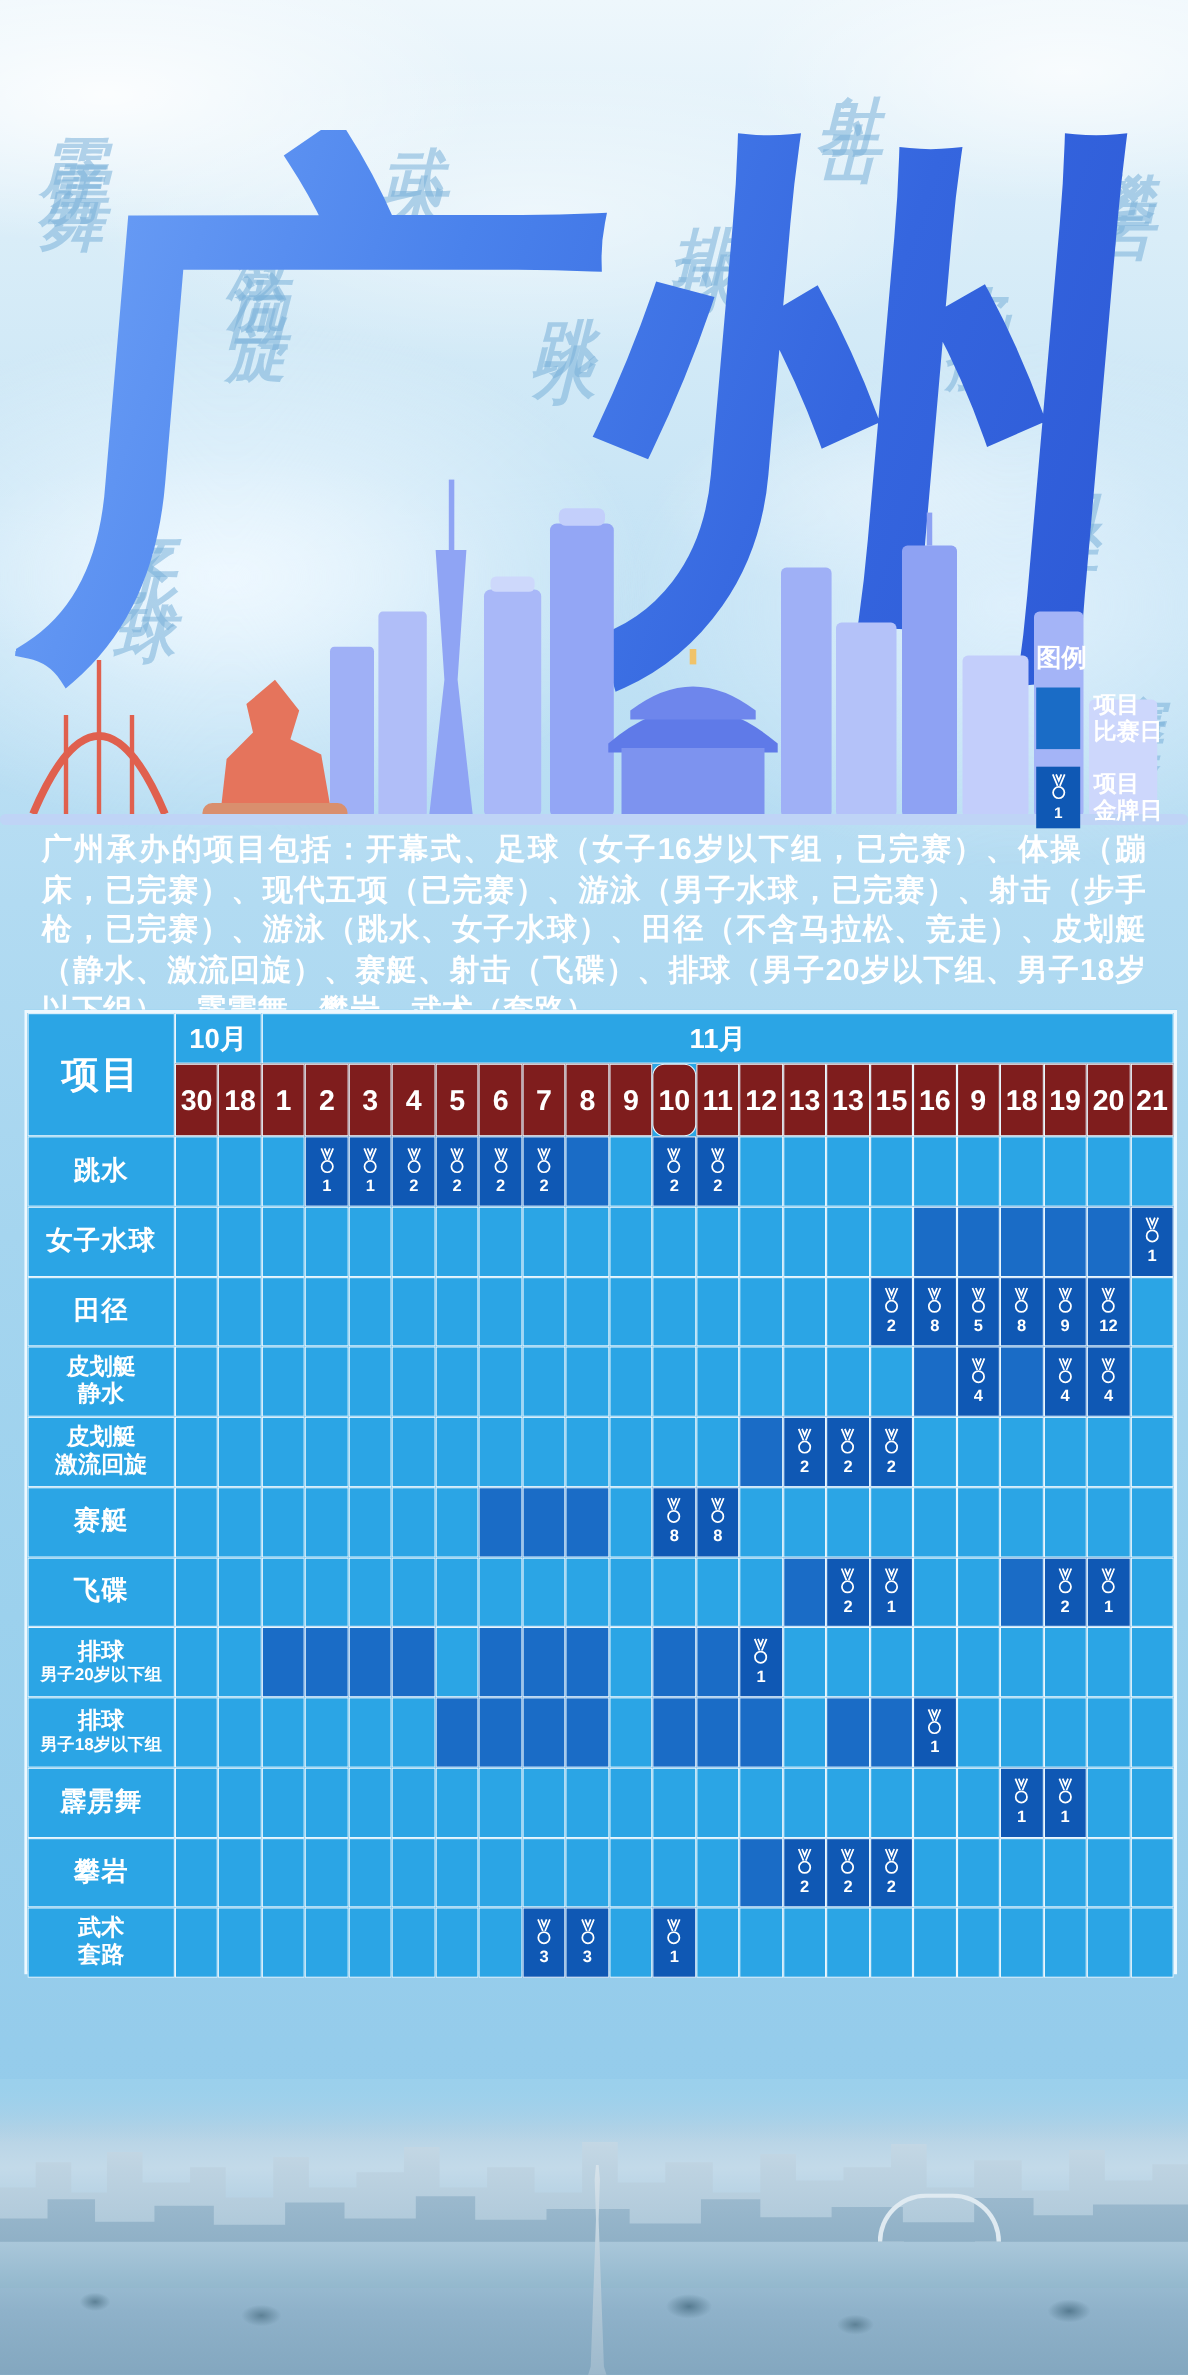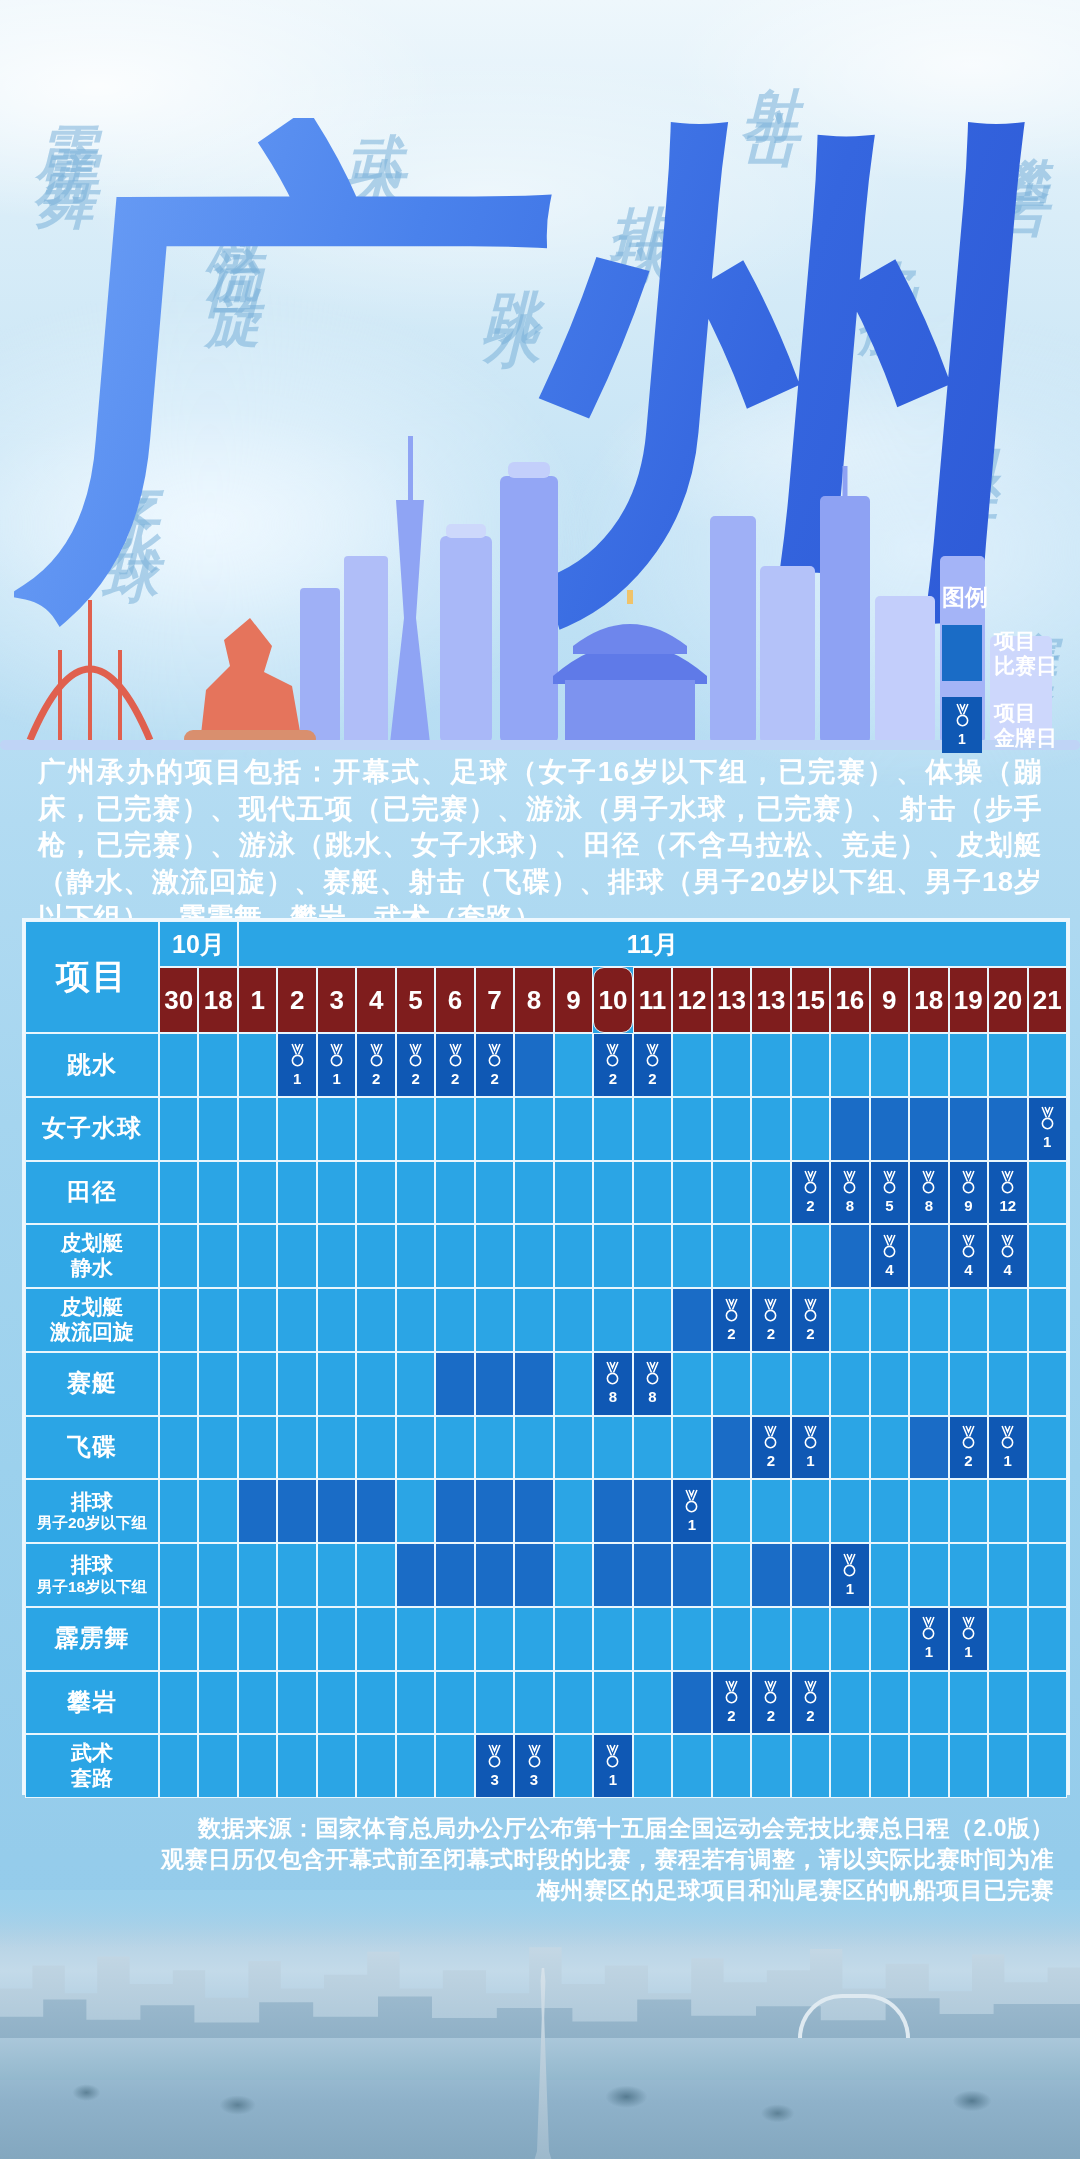--- a/index.html
+++ b/index.html
@@ -727,25 +727,20 @@
       <div class="cell c-plain" style="grid-area: 14 / 17;"></div>
       <div class="cell c-plain" style="grid-area: 14 / 18;"></div>
       <div class="cell c-plain" style="grid-area: 14 / 19;"></div>
       <div class="cell c-plain" style="grid-area: 14 / 20;"></div>
       <div class="cell c-plain" style="grid-area: 14 / 21;"></div>
       <div class="cell c-plain" style="grid-area: 14 / 22;"></div>
       <div class="cell c-plain" style="grid-area: 14 / 23;"></div>
       <div class="cell c-plain" style="grid-area: 14 / 24;"></div>
     </div>
 
-  <div class="footer">
-    <div>数据来源：国家体育总局办公厅公布第十五届全国运动会竞技比赛总日程（2.0版）</div>
-    <div>观赛日历仅包含开幕式前至闭幕式时段的比赛，赛程若有调整，请以实际比赛时间为准</div>
-    <div>梅州赛区的足球项目和汕尾赛区的帆船项目已完赛</div>
-  </div>
 
   <div class="photo">
     <div class="sky-far"></div>
     <div class="sky-near"></div>
     <div class="river"></div>
     <div class="shore"></div>
     <div class="canton-tower-photo"></div>
     <div class="bridge-photo"></div>
     <div class="photo-haze"></div>
   </div>

